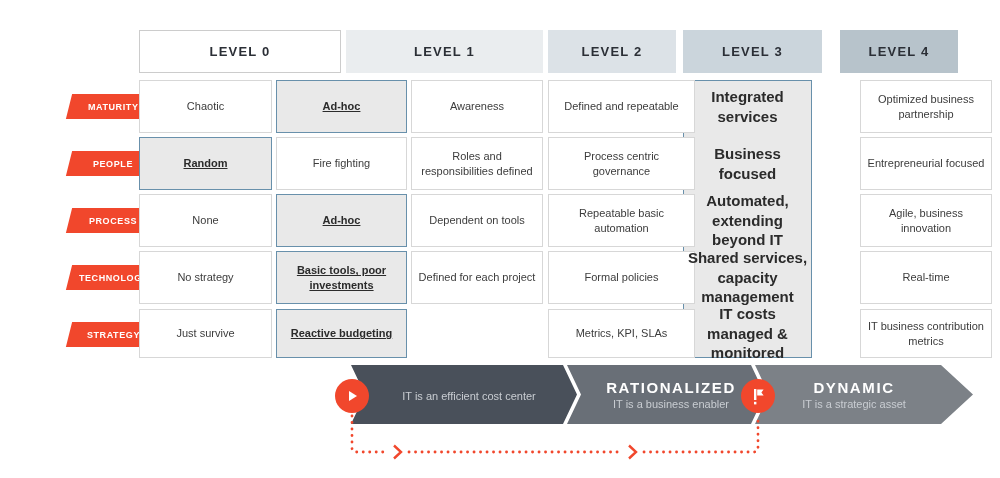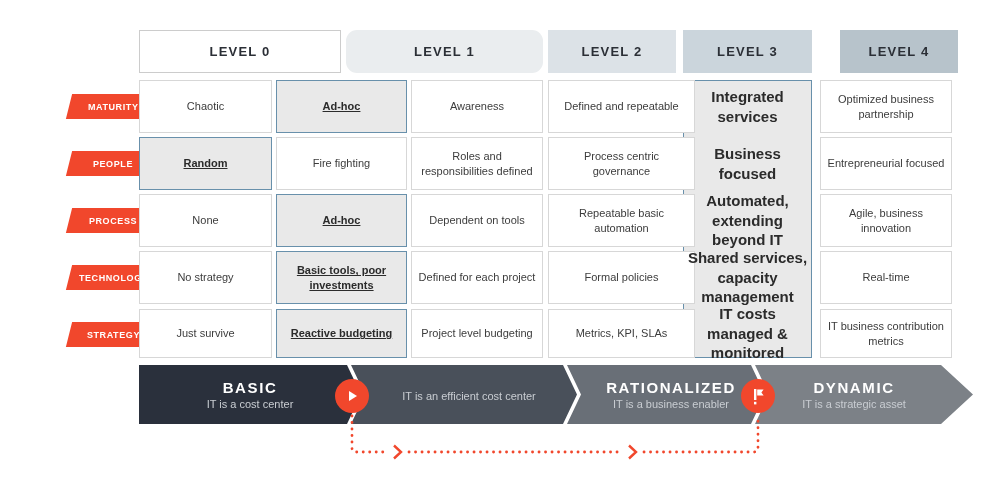--- a/index.html
+++ b/index.html
@@ -8,32 +8,32 @@
     font-family:"Liberation Sans","DejaVu Sans",sans-serif;
     margin-left:16px;
   }
   
   .hdr{
     position:absolute;top:30px;height:43px;display:flex;align-items:center;justify-content:center;
     font-size:13px;font-weight:bold;letter-spacing:1.2px;color:var(--text-dark,#2B2F36);
     box-sizing:border-box;
   }
   .h0{left:123px;width:202px;background:#fff;border:1px solid #cccccc;}
-  .h1{left:330px;width:197px;background:var(--header1-bg,#EAEDEF);border-radius:11px;}
+  .h1{left:330px;width:197px;background:var(--header1-bg,#EAEDEF);}
   .h2{left:532px;width:128px;background:var(--header2-bg,#DCE2E7);}
-  .h3{left:667px;width:129px;background:var(--header3-bg,#CBD5DC);}
+  .h3{left:667px;width:139px;background:var(--header3-bg,#CBD5DC);}
   .h4{left:824px;width:118px;background:var(--header4-bg,#B7C3CB);}
   
   .cell{
     position:absolute;box-sizing:border-box;background:#fff;border:1px solid var(--cell-border,#D7D7D7);
     display:flex;align-items:center;justify-content:center;text-align:center;
     font-size:11px;line-height:1.3;color:var(--cell-text,#3C3C3C);padding:2px 6px;
   }
   .c1{left:123px;width:133px}.c2{left:260px;width:131px}.c3{left:395px;width:132px}
-  .c4{left:532px;width:147px}.c6{left:804px;width:132px}
+  .c4{left:532px;width:147px}.c6{left:844px;width:132px}
   .r1{top:80px;height:53px}.r2{top:137px;height:53px}.r3{top:194px;height:53px}
   .r4{top:251px;height:53px}.r5{top:309px;height:49px}
   .hl{background:var(--highlight-bg,#E9E9E9);border:1px solid var(--highlight-border,#6890AB);
       font-weight:bold;color:#2B2B2B;text-decoration:underline;}
   .merged-box{
     position:absolute;left:667px;top:80px;width:129px;height:278px;box-sizing:border-box;
     background:var(--highlight-bg,#E9E9E9);border:1px solid var(--highlight-border,#6890AB);
   }
   .m-cell{
     position:absolute;left:667px;width:129px;display:flex;align-items:center;justify-content:center;
@@ -124,29 +124,24 @@
 
   <div class="cell r4 c1">No strategy</div>
   <div class="cell r4 c2 hl">Basic tools, poor investments</div>
   <div class="cell r4 c3">Defined for each project</div>
   <div class="cell r4 c4">Formal policies</div>
   <div class="m-cell r4">Shared services, capacity management</div>
   <div class="cell r4 c6">Real-time</div>
 
   <div class="cell r5 c1">Just survive</div>
   <div class="cell r5 c2 hl">Reactive budgeting</div>
-  <div class="cell r5 c3">Project level budgeting</div>
   <div class="cell r5 c4">Metrics, KPI, SLAs</div>
   <div class="m-cell r5">IT costs managed &amp; monitored</div>
   <div class="cell r5 c6">IT business contribution metrics</div>
 
-  <div class="seg s1">
-    <span class="t">BASIC</span>
-    <span class="s">IT is a cost center</span>
-  </div>
   <div class="seg s2">
     <span class="s">IT is an efficient cost center</span>
   </div>
   <div class="seg s4">
     <span class="t">DYNAMIC</span>
     <span class="s">IT is a strategic asset</span>
   </div>
   <div class="seg s3">
     <span class="t">RATIONALIZED</span>
     <span class="s">IT is a business enabler</span>

